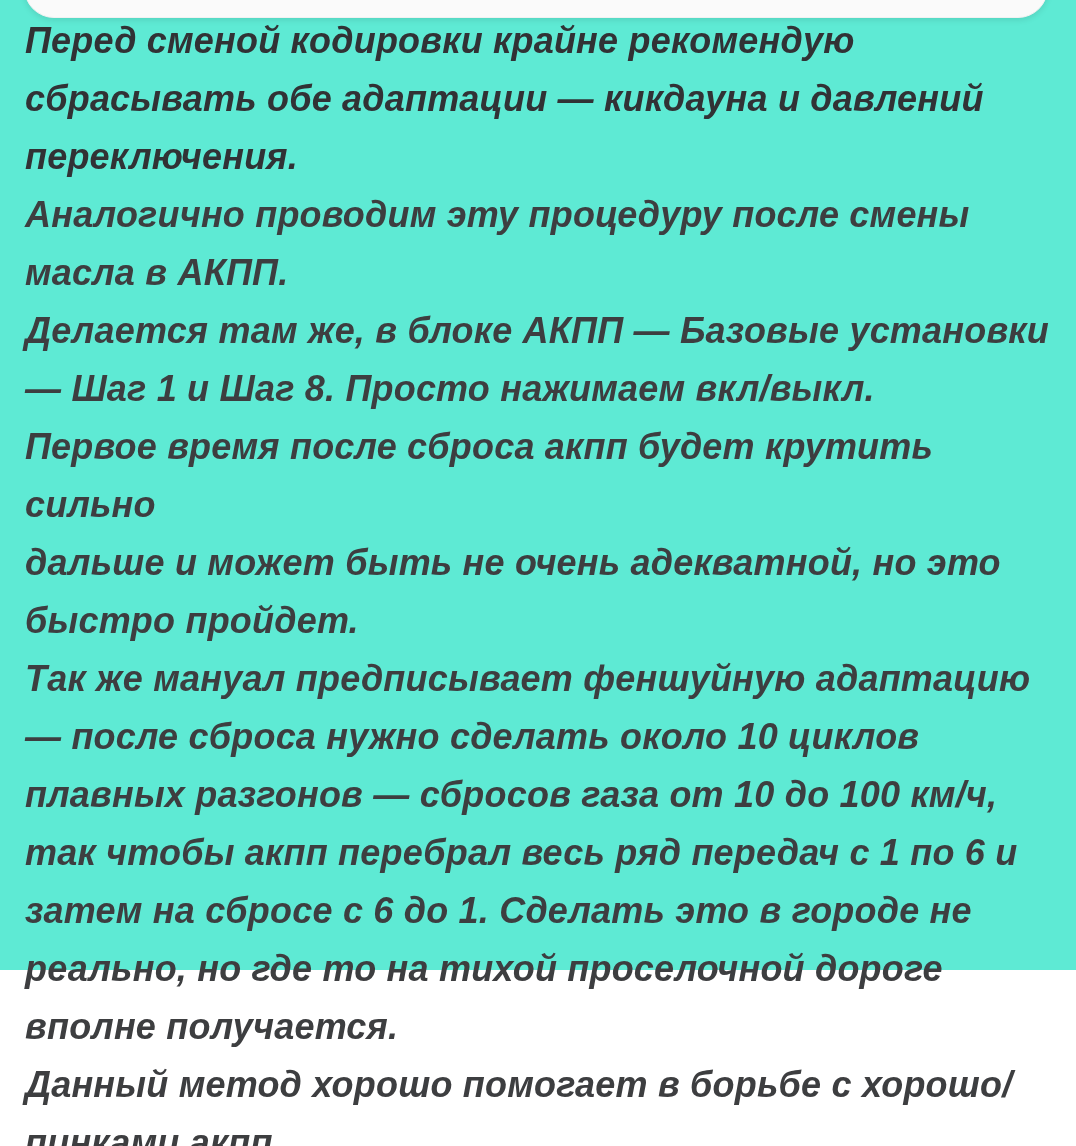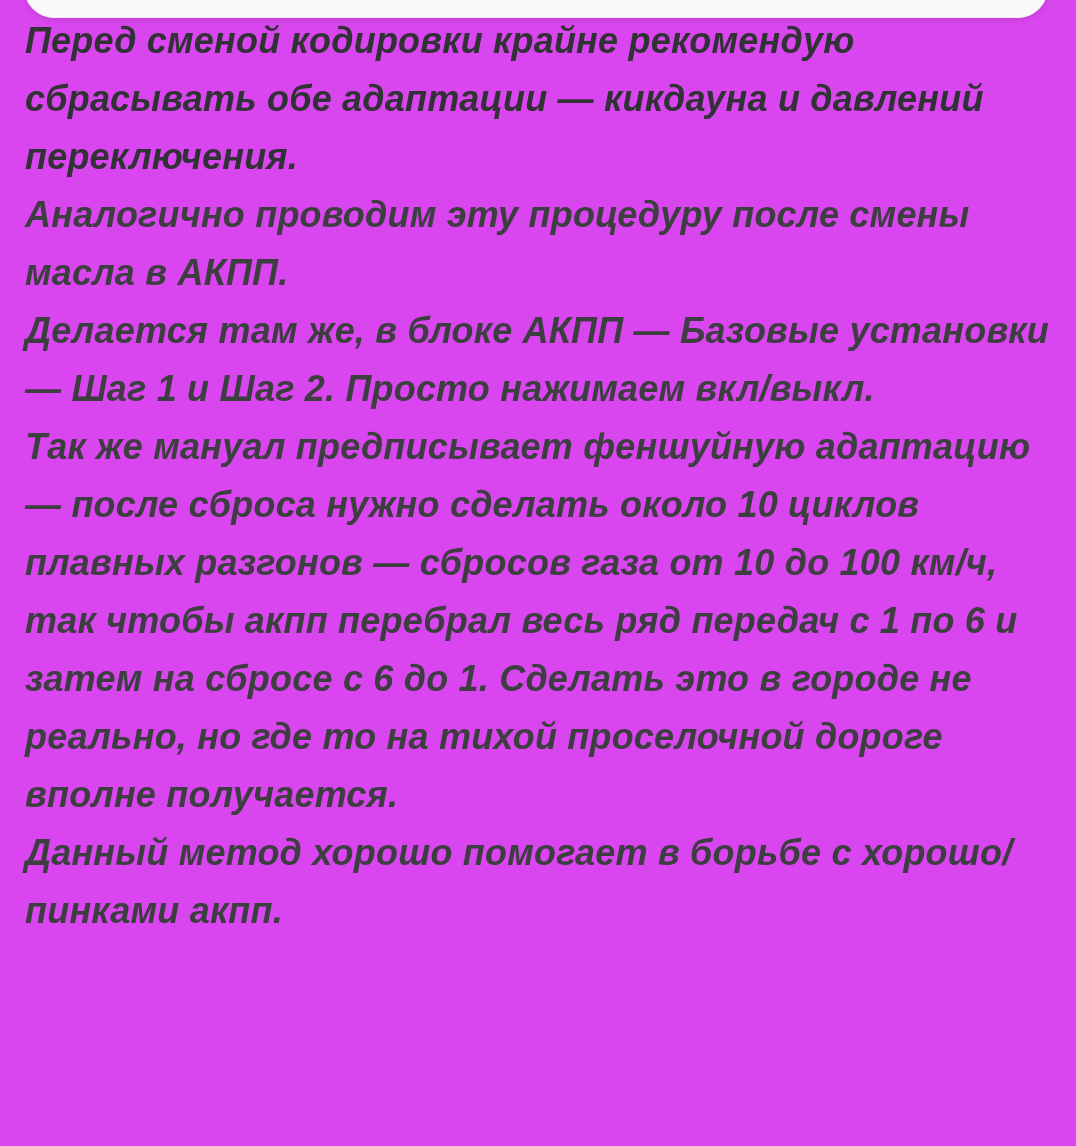--- a/index.html
+++ b/index.html
@@ -6,22 +6,22 @@
   html, body {
     width: 1076px;
     height: 1146px;
     background: #ffffff;
     overflow: hidden;
     font-family: "Liberation Sans", sans-serif;
   }
   .stage {
     position: relative;
     width: 1076px;
-    height: 1146px;
-    background: #d946ef;
+    height: 970px;
+    background: #5eead4;
   }
   
   .top-card {
     position: absolute;
     top: -46px;
     left: 24px;
     right: 28px;
     height: 64px;
     background: #fafafa;
     border: 1px solid #f1f1f1;
@@ -55,21 +55,24 @@
 
   <div class="top-card"></div>
 
   <div class="article">
     <div class="para bold">Перед сменой кодировки крайне рекомендую
 сбрасывать обе адаптации — кикдауна и давлений
 переключения.</div>
     <div class="para">Аналогично проводим эту процедуру после смены
 масла в АКПП.</div>
     <div class="para">Делается там же, в блоке АКПП — Базовые установки
-— Шаг 1 и Шаг 2. Просто нажимаем вкл/выкл.</div>
+— Шаг 1 и Шаг 8. Просто нажимаем вкл/выкл.</div>
+    <div class="para">Первое время после сброса акпп будет крутить сильно
+дальше и может быть не очень адекватной, но это
+быстро пройдет.</div>
     <div class="para">Так же мануал предписывает феншуйную адаптацию
 — после сброса нужно сделать около 10 циклов
 плавных разгонов — сбросов газа от 10 до 100 км/ч,
 так чтобы акпп перебрал весь ряд передач с 1 по 6 и
 затем на сбросе с 6 до 1. Сделать это в городе не
 реально, но где то на тихой проселочной дороге
 вполне получается.</div>
     <div class="para">Данный метод хорошо помогает в борьбе с хорошо/
 пинками акпп.</div>
   </div>

